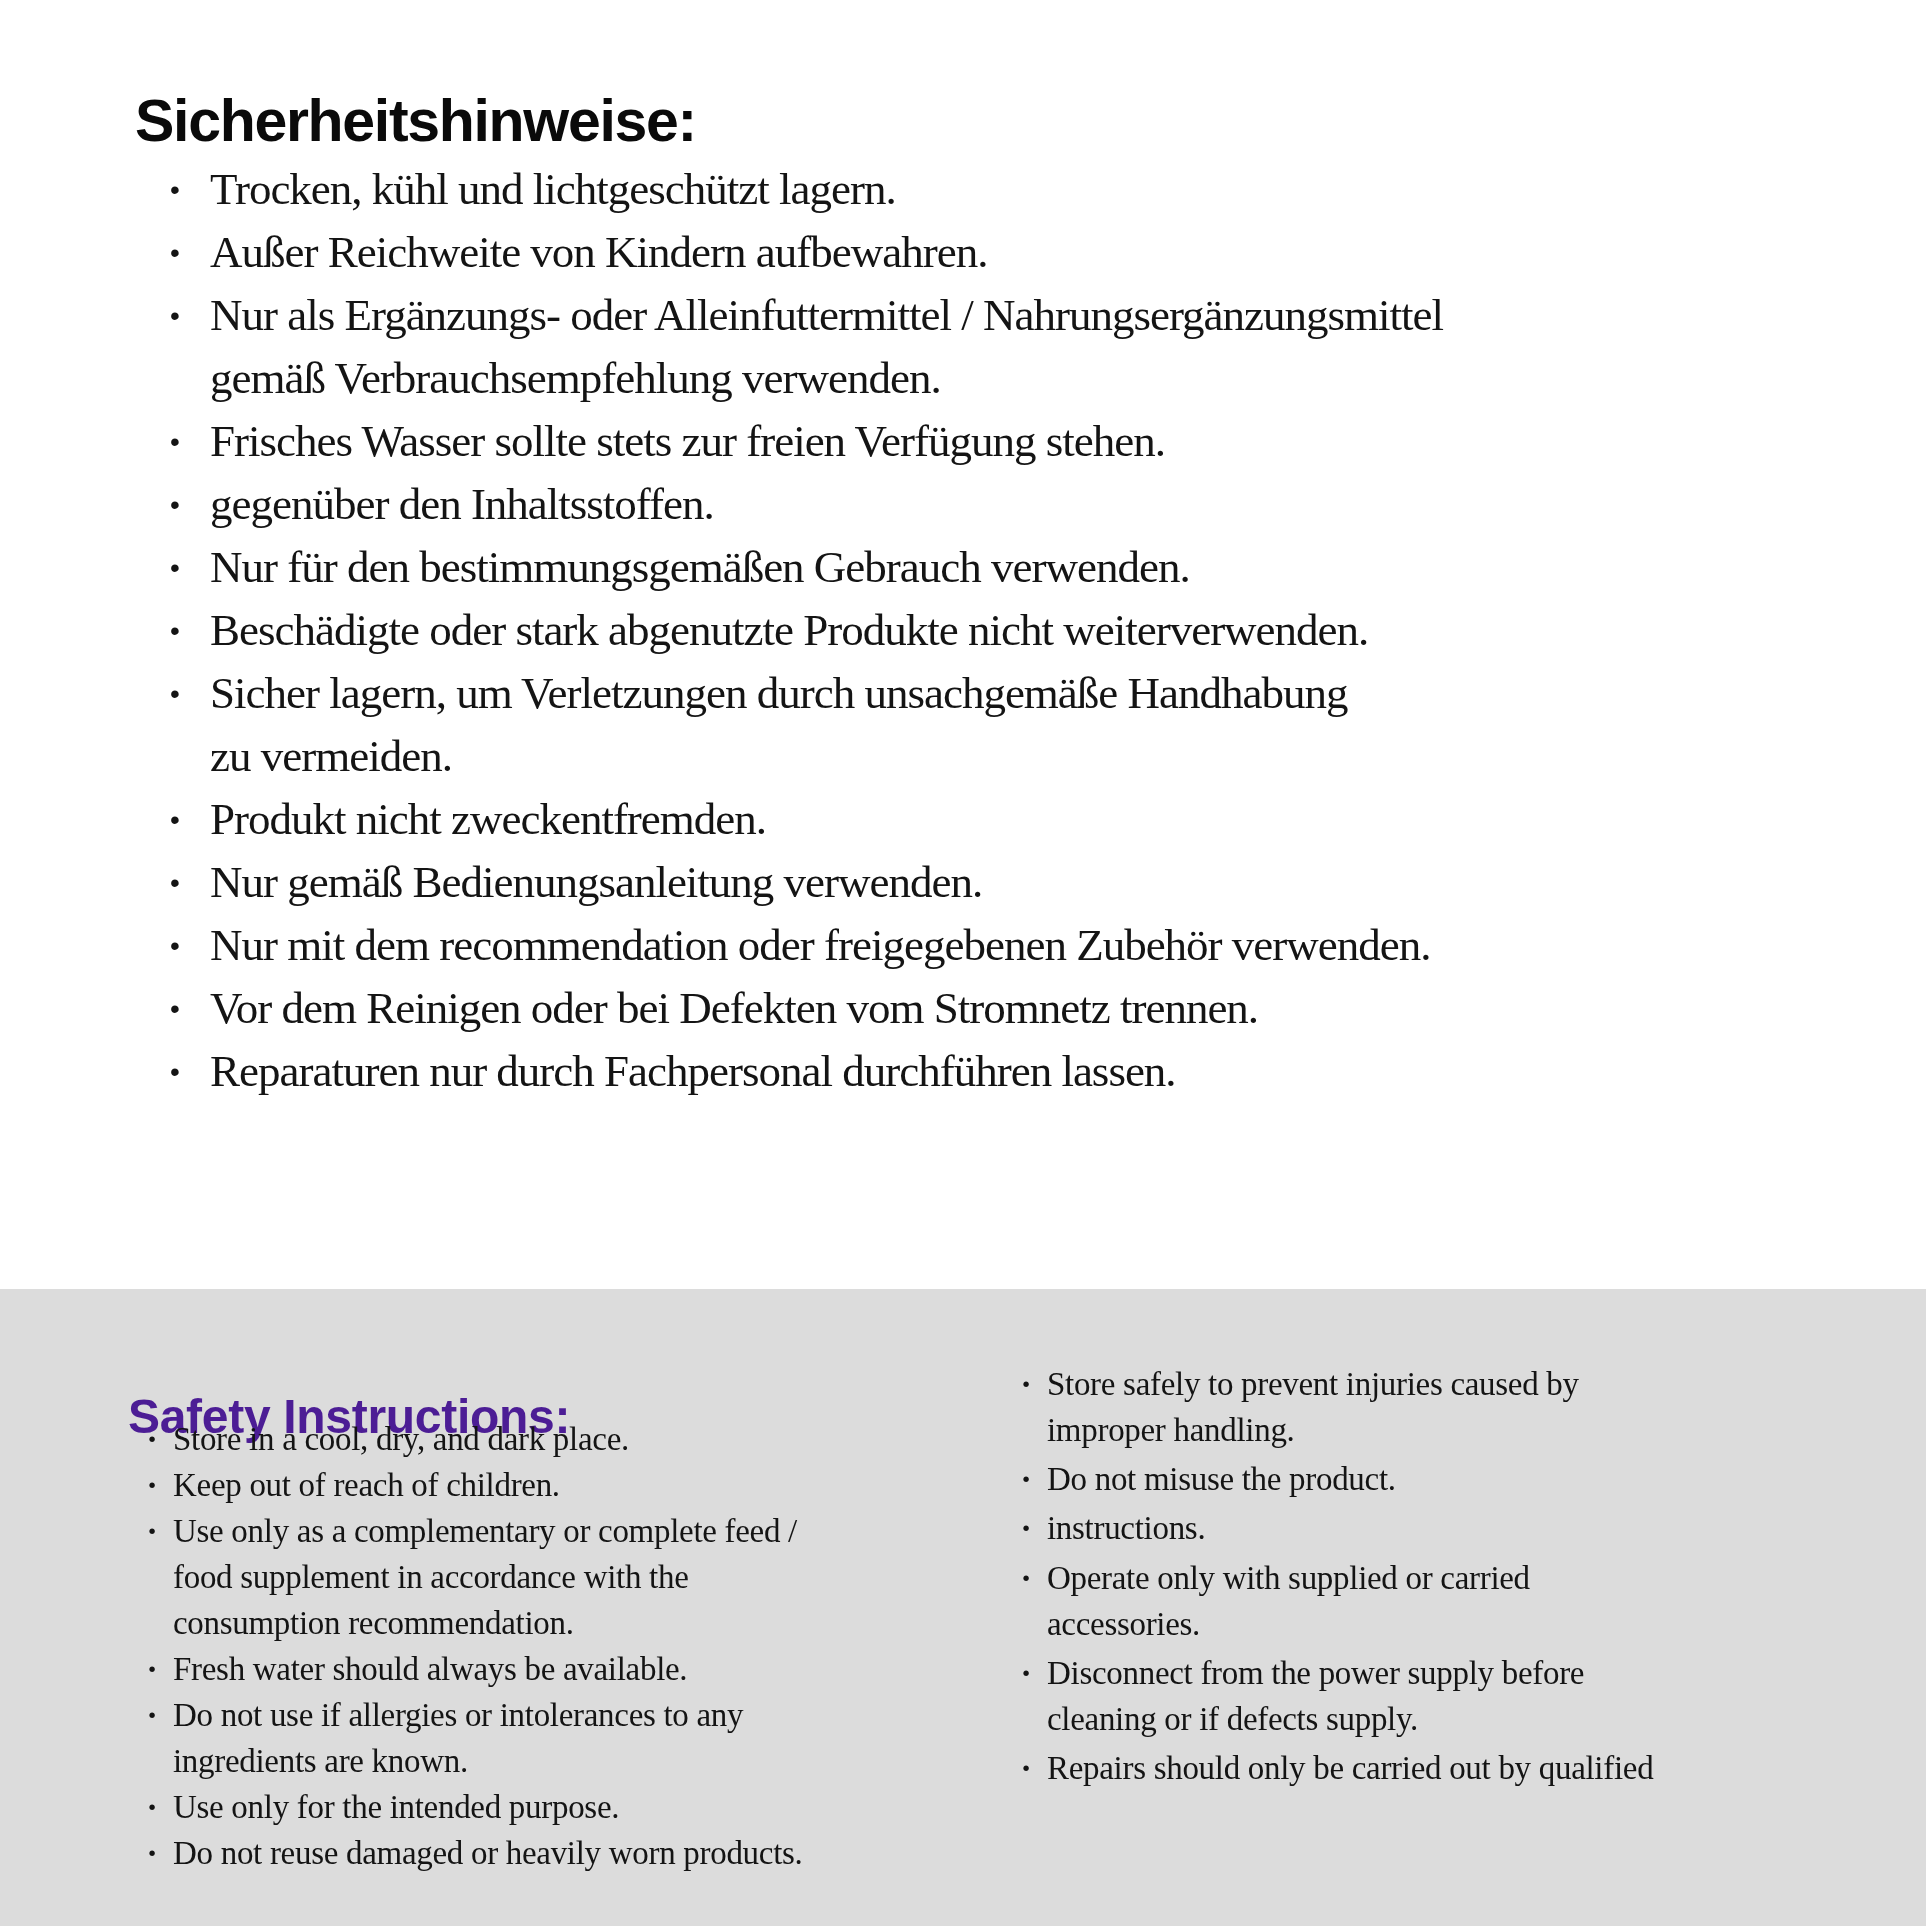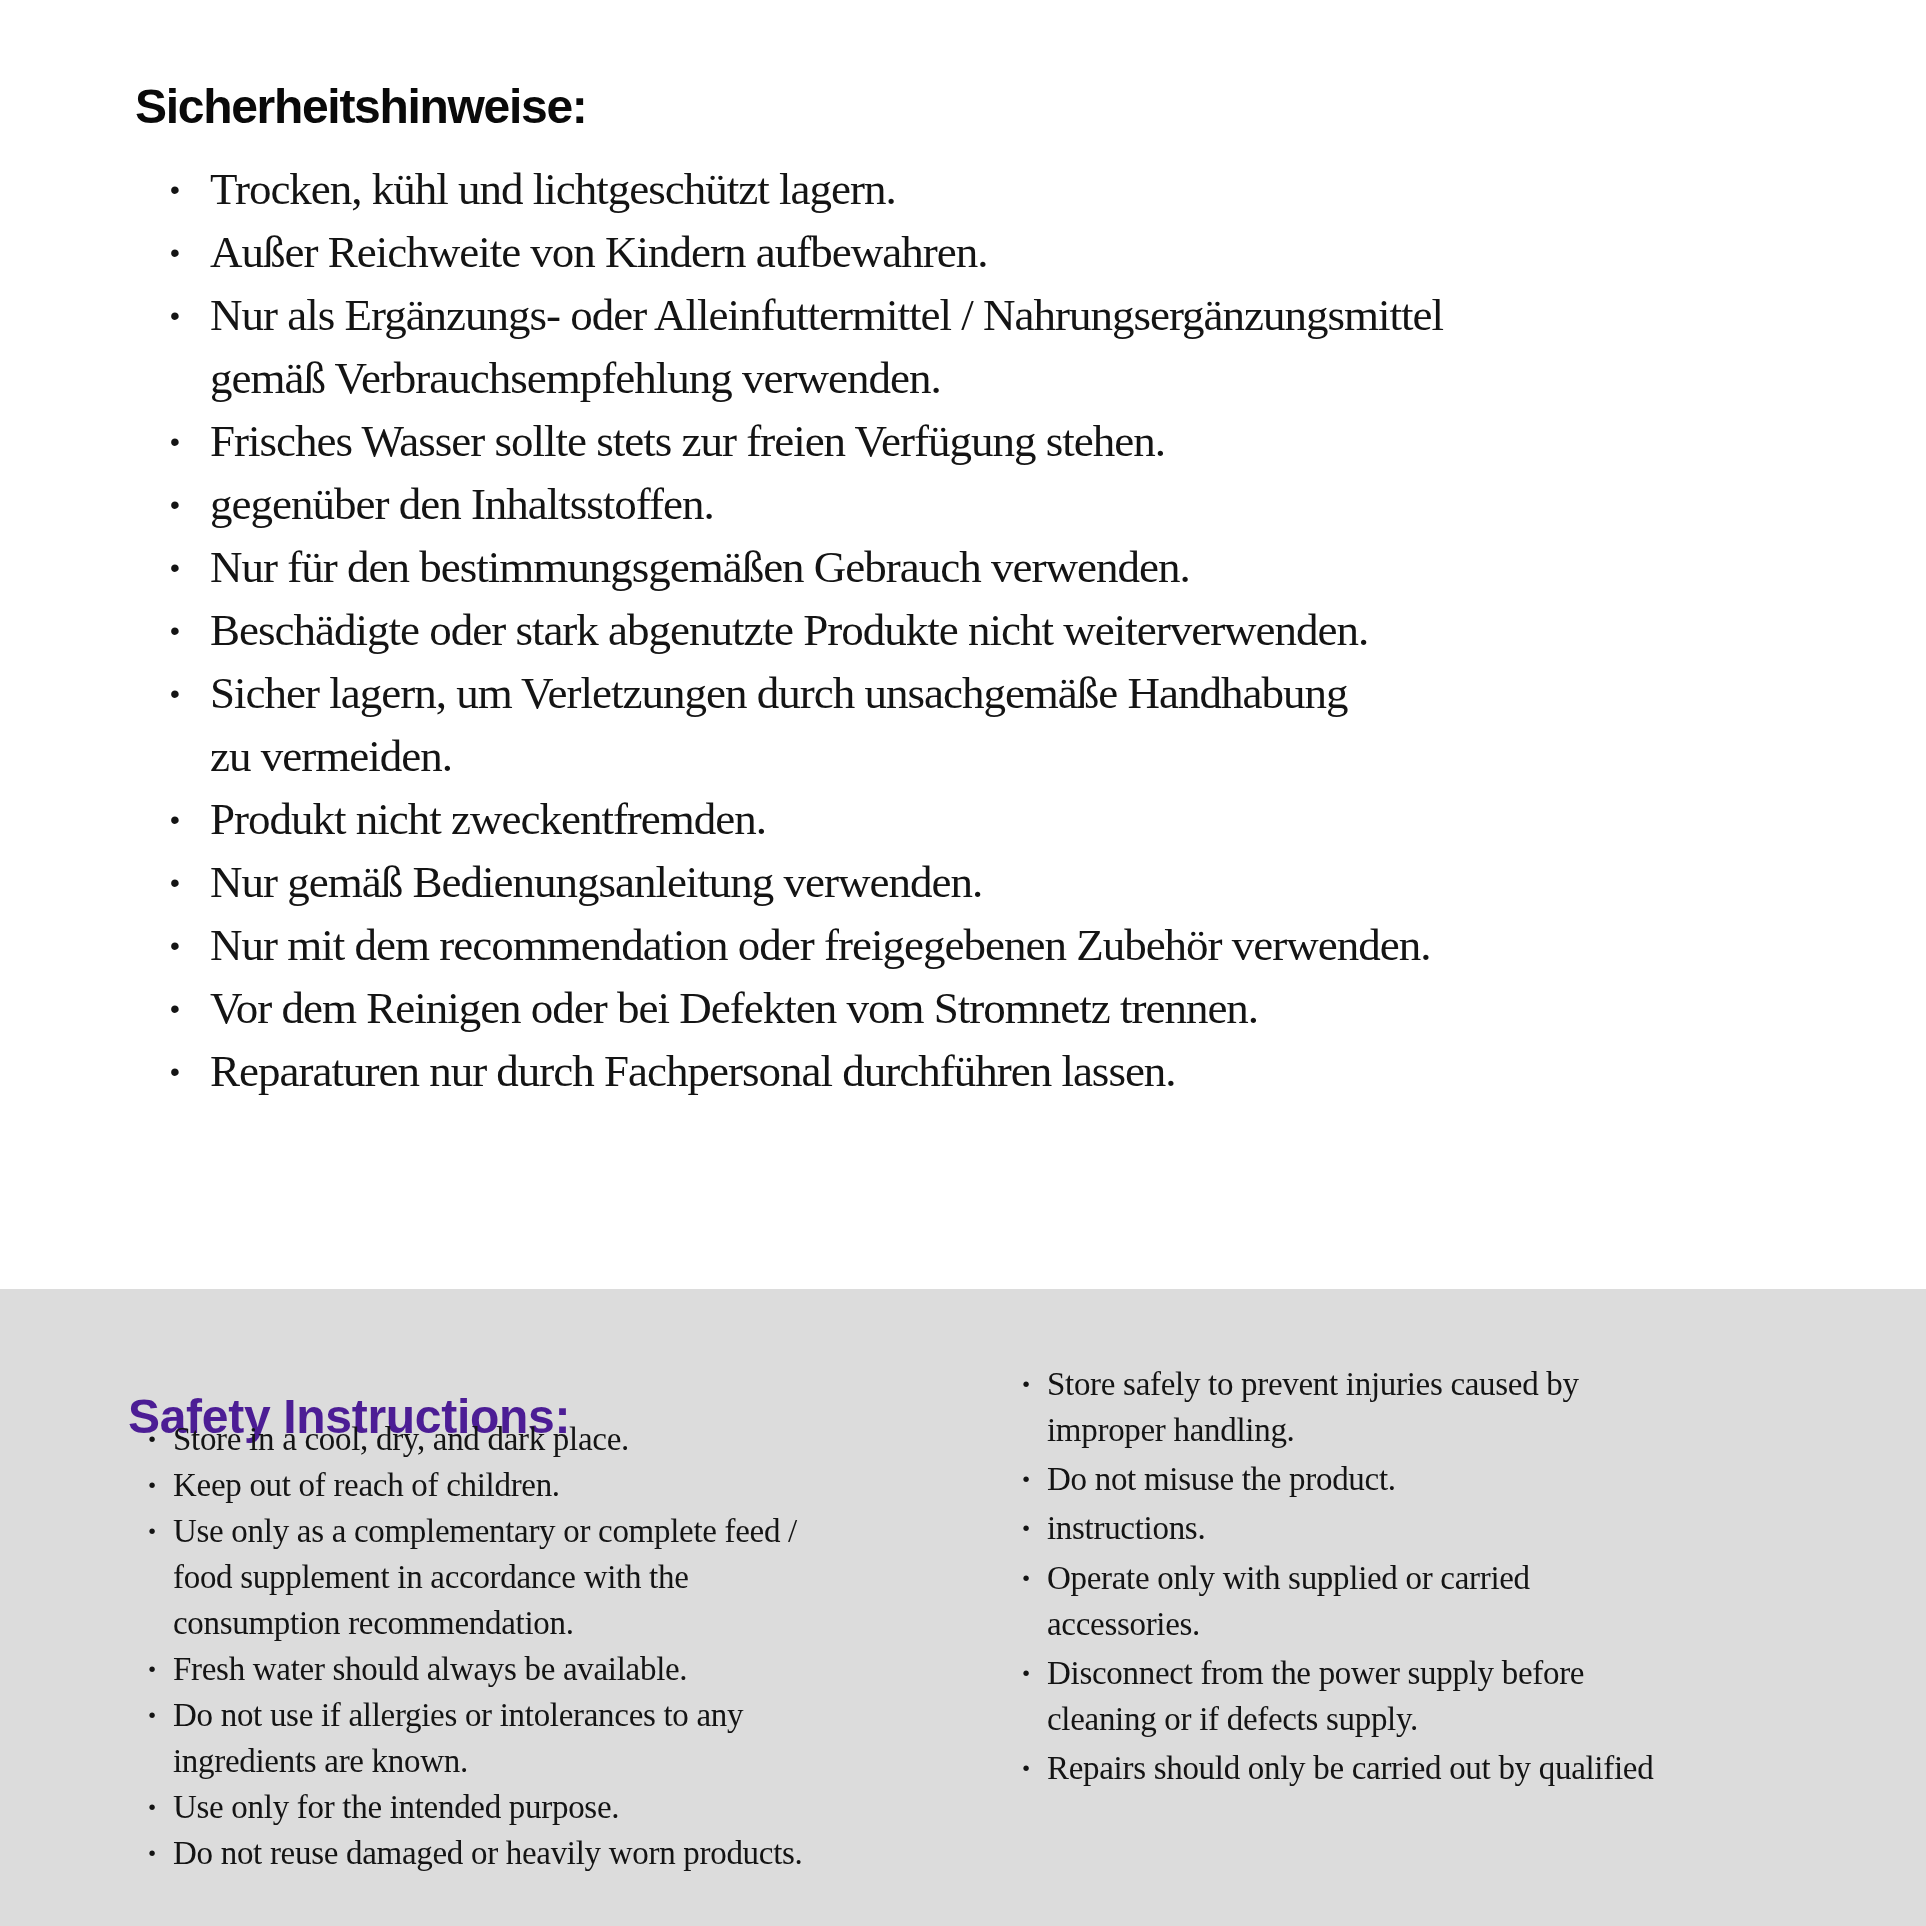--- a/index.html
+++ b/index.html
@@ -10,21 +10,21 @@
     overflow: hidden;
     font-family: "Liberation Sans", sans-serif;
     color: #141414;
     background: #ffffff;
   }
 
   
   .de-section { position: absolute; top: 0; left: 0; width: 1926px; height: 1289px; background: #ffffff; }
   .de-title {
     position: absolute; left: 135px; top: 46px;
-    font-size: 48px; font-weight: 700; letter-spacing: -1.3px;
+    font-size: 59px; font-weight: 700; letter-spacing: -1.3px;
     color: #0a0a0a; line-height: 1.2; white-space: nowrap;
   }
   .de-list {
     position: absolute; left: 210px; top: 158px; width: 1663px;
     margin: 0; padding: 0; list-style: none;
   }
   .de-list li {
     position: relative; margin: 0; padding: 0;
     font-size: 45px; line-height: 63px; letter-spacing: -1px;
   }

